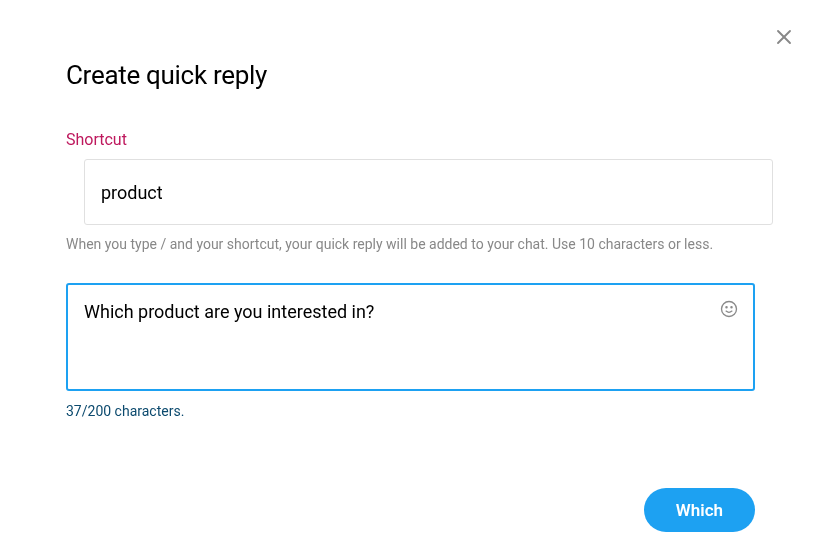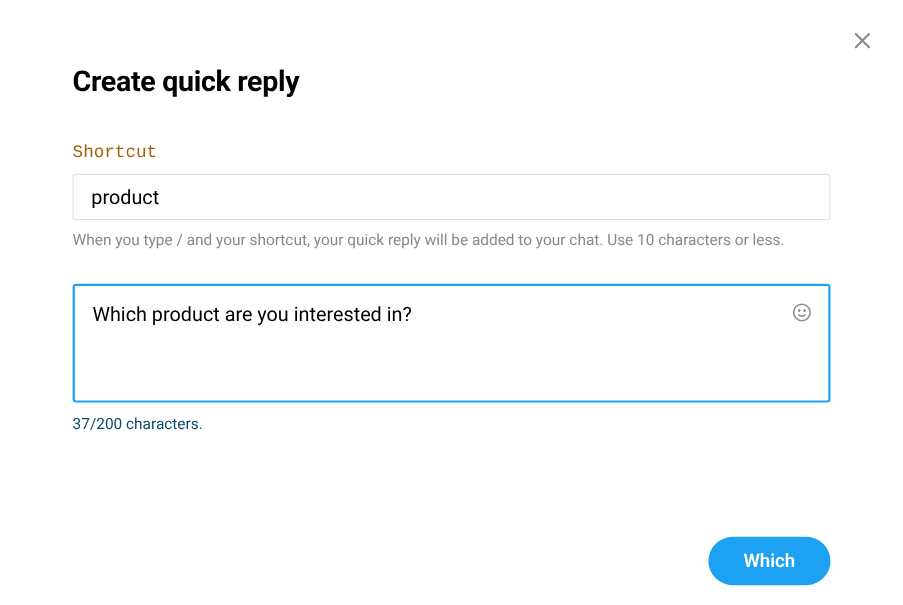--- a/index.html
+++ b/index.html
@@ -25,45 +25,45 @@
     }
     .close-icon svg {
       width: 100%;
       height: 100%;
     }
     .container {
       padding: 60px 66px 0 66px;
     }
     .title {
       font-size: 26px;
-      font-weight: 700;
+      font-weight: 400;
       color: #000;
       margin-bottom: 40px;
       letter-spacing: -0.3px;
     }
     .field-group {
       margin-bottom: 28px;
     }
     .field-label {
       font-size: 16px;
-      color: #a16207;
+      color: #be185d;
       margin-bottom: 10px;
       display: block;
-      font-family: Liberation Mono, monospace;
     }
     .shortcut-input {
       width: 100%;
-      height: 42px;
+      height: 66px;
       border: 1px solid #e0e0e0;
       border-radius: 3px;
       padding: 0 16px;
       font-size: 18px;
       color: #000;
       outline: none;
       font-family: inherit;
+      margin-left: 18px;
     }
     .helper-text {
       font-size: 14px;
       color: #888;
       margin-top: 10px;
       line-height: 1.4;
     }
     .message-wrapper {
       position: relative;
       width: 100%;

